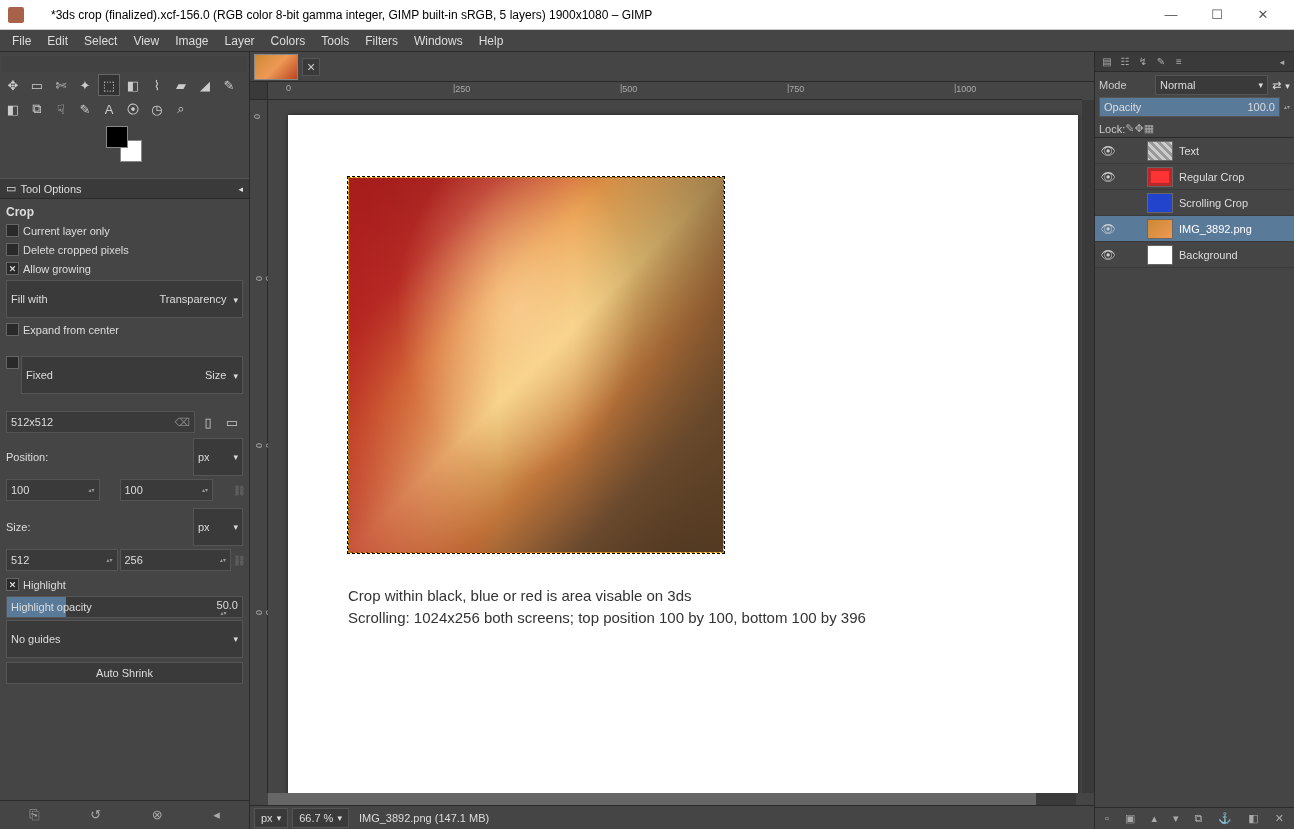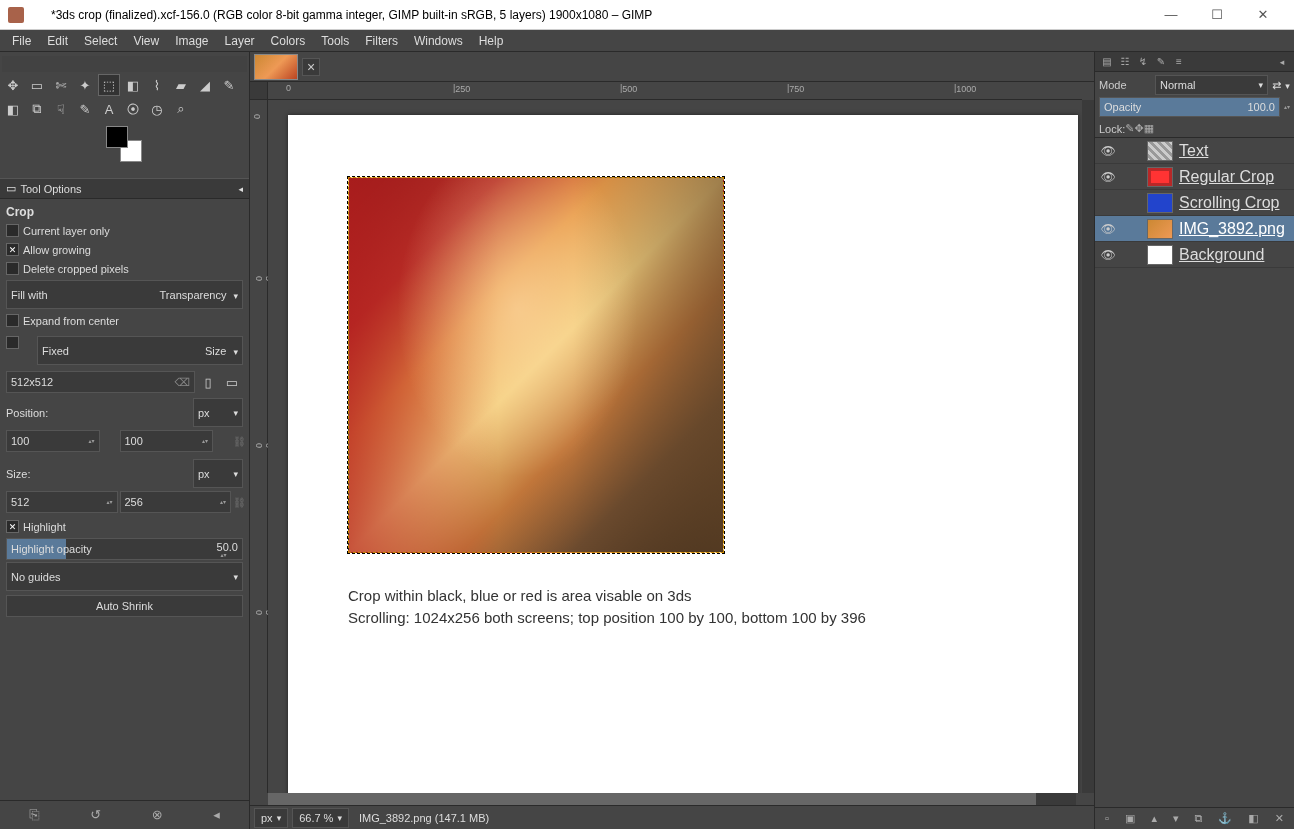--- a/index.html
+++ b/index.html
@@ -20,21 +20,21 @@
 .tool.active { background: #333; border: 1px solid #666; }
 .fg-bg { display: flex; justify-content: center; margin: 6px 0; position: relative; height: 42px; }
 .fg-swatch { width: 22px; height: 22px; background: #000; border: 1px solid #888; position: absolute; left: 104px; top: 0; z-index: 2; }
 .bg-swatch { width: 22px; height: 22px; background: #fff; border: 1px solid #888; position: absolute; left: 118px; top: 14px; }
 .options-header { background: #3a3a3a; padding: 3px 6px; border-top: 1px solid #555; border-bottom: 1px solid #2a2a2a; display: flex; align-items: center; gap: 4px; }
 .options-body { padding: 4px 6px; flex: 1; overflow-y: auto; }
 .opt-title { font-size: 12px; font-weight: bold; padding: 2px 0; }
 .opt-row { display: flex; align-items: center; gap: 4px; padding: 3px 0; }
 .checkbox { width: 13px; height: 13px; background: #2a2a2a; border: 1px solid #666; display: inline-flex; align-items: center; justify-content: center; font-size: 9px; color: #fff; }
 .checkbox.checked::before { content: "✕"; }
-.combo { background: #3a3a3a; border: 1px solid #555; padding: 4px 4px; display: flex; align-items: center; justify-content: space-between; font-size: 11px; height: 29px; }
+.combo { background: #3a3a3a; border: 1px solid #555; padding: 18px 4px; display: flex; align-items: center; justify-content: space-between; font-size: 11px; height: 29px; }
 .chev { font-size: 9px; margin-left: 4px; }
 .num-input { background: #3a3a3a; border: 1px solid #555; padding: 2px 4px; font-size: 11px; height: 22px; display: flex; align-items: center; justify-content: space-between; color: #ddd; }
 .spinner { display: flex; flex-direction: column; font-size: 6px; line-height: 5px; color: #999; }
 .btn-wide { background: #3a3a3a; border: 1px solid #555; padding: 4px; text-align: center; margin-top: 4px; }
 .bottom-icons { display: flex; justify-content: space-around; padding: 6px 4px; border-top: 1px solid #2a2a2a; }
 .bottom-icons div { color: #aaa; font-size: 13px; cursor: pointer; }
 .canvas-area { flex: 1; background: #454545; display: flex; flex-direction: column; position: relative; }
 .tab-bar { height: 30px; background: #454545; display: flex; align-items: center; padding: 2px 4px; border-bottom: 1px solid #2a2a2a; }
 .image-tab { width: 44px; height: 26px; background: linear-gradient(135deg,#c83,#e95,#b42); border: 1px solid #888; margin-right: 4px; position: relative; }
 .image-tab-x { width: 18px; height: 18px; display: flex; align-items: center; justify-content: center; color: #ccc; font-size: 14px; background: #3a3a3a; border: 1px solid #555; }
@@ -67,21 +67,21 @@
 .layer-item { display: flex; align-items: center; height: 26px; border-bottom: 1px solid #3a3a3a; padding: 0 4px; gap: 6px; }
 .layer-item.selected { background: #5a7a9a; color: #fff; }
 .eye { width: 18px; text-align: center; font-size: 12px; color: #ccc; }
 .layer-thumb { width: 26px; height: 20px; border: 1px solid #666; }
 .thumb-text { background: linear-gradient(45deg,#999 25%,#ccc 25%,#ccc 50%,#999 50%,#999 75%,#ccc 75%); background-size: 8px 8px; }
 .thumb-red2 { background: linear-gradient(#b82828,#b82828); position: relative; }
 .thumb-red2::after{content:"";position:absolute;inset:3px;background:#f33;}
 .thumb-blue { background: #2244cc; }
 .thumb-img { background: linear-gradient(135deg,#c83,#e95); }
 .thumb-white { background: #fff; }
-.layer-name { font-size: 16px; text-decoration: underline; }
+.layer-name { font-size: 11px; }
 .layer-bottom { display: flex; justify-content: space-around; padding: 4px 2px; border-top: 1px solid #2a2a2a; }
 .layer-bottom div { color: #aaa; font-size: 11px; cursor: pointer; }
 .slider-bg { background: linear-gradient(90deg,#5a7a9a 25%,#3a3a3a 25%); }
 .slider-full { background: linear-gradient(90deg,#5a7a9a 100%,#3a3a3a 100%); }
 .chain { width: 10px; text-align: center; color: #777; font-size: 10px; }
 </style>
 </head>
 <body>
 
 <div class="titlebar">
@@ -146,36 +146,36 @@
         <span>Tool Options</span>
       <span style="margin-left:auto;font-size:9px">◂</span>
     </div>
     <div class="options-body">
       <div class="opt-title">Crop</div>
       <div class="opt-row">
           <span class="checkbox"></span>
           <span>Current layer only</span>
         </div>
       <div class="opt-row">
+          <span class="checkbox"></span>
+          <span>Delete cropped pixels</span>
+        </div>
+      <div class="opt-row">
           <span class="checkbox checked"></span>
           <span>Allow growing</span>
-        </div>
-      <div class="opt-row">
-          <span class="checkbox"></span>
-          <span>Delete cropped pixels</span>
         </div>
       <div class="combo" style="margin:2px 0">
         <span>Fill with</span>
         <span><span>Transparency</span> <span class="chev">▾</span></span>
       </div>
       <div class="opt-row">
           <span class="checkbox"></span>
           <span>Expand from center</span>
         </div>
-      <div style="display:flex;gap:18px;margin:6px 0">
+      <div style="display:flex;gap:2px;margin:17px 0">
         <span class="checkbox"></span>
         <div class="combo" style="flex:1">
           <span>Fixed</span>
           <span><span>Size</span> <span class="chev">▾</span></span>
         </div>
       </div>
       <div style="display:flex;gap:2px;margin:2px 0">
         <div class="num-input" style="flex:1">
             <span>512x512</span>
             <span style="color:#888">⌫</span>

